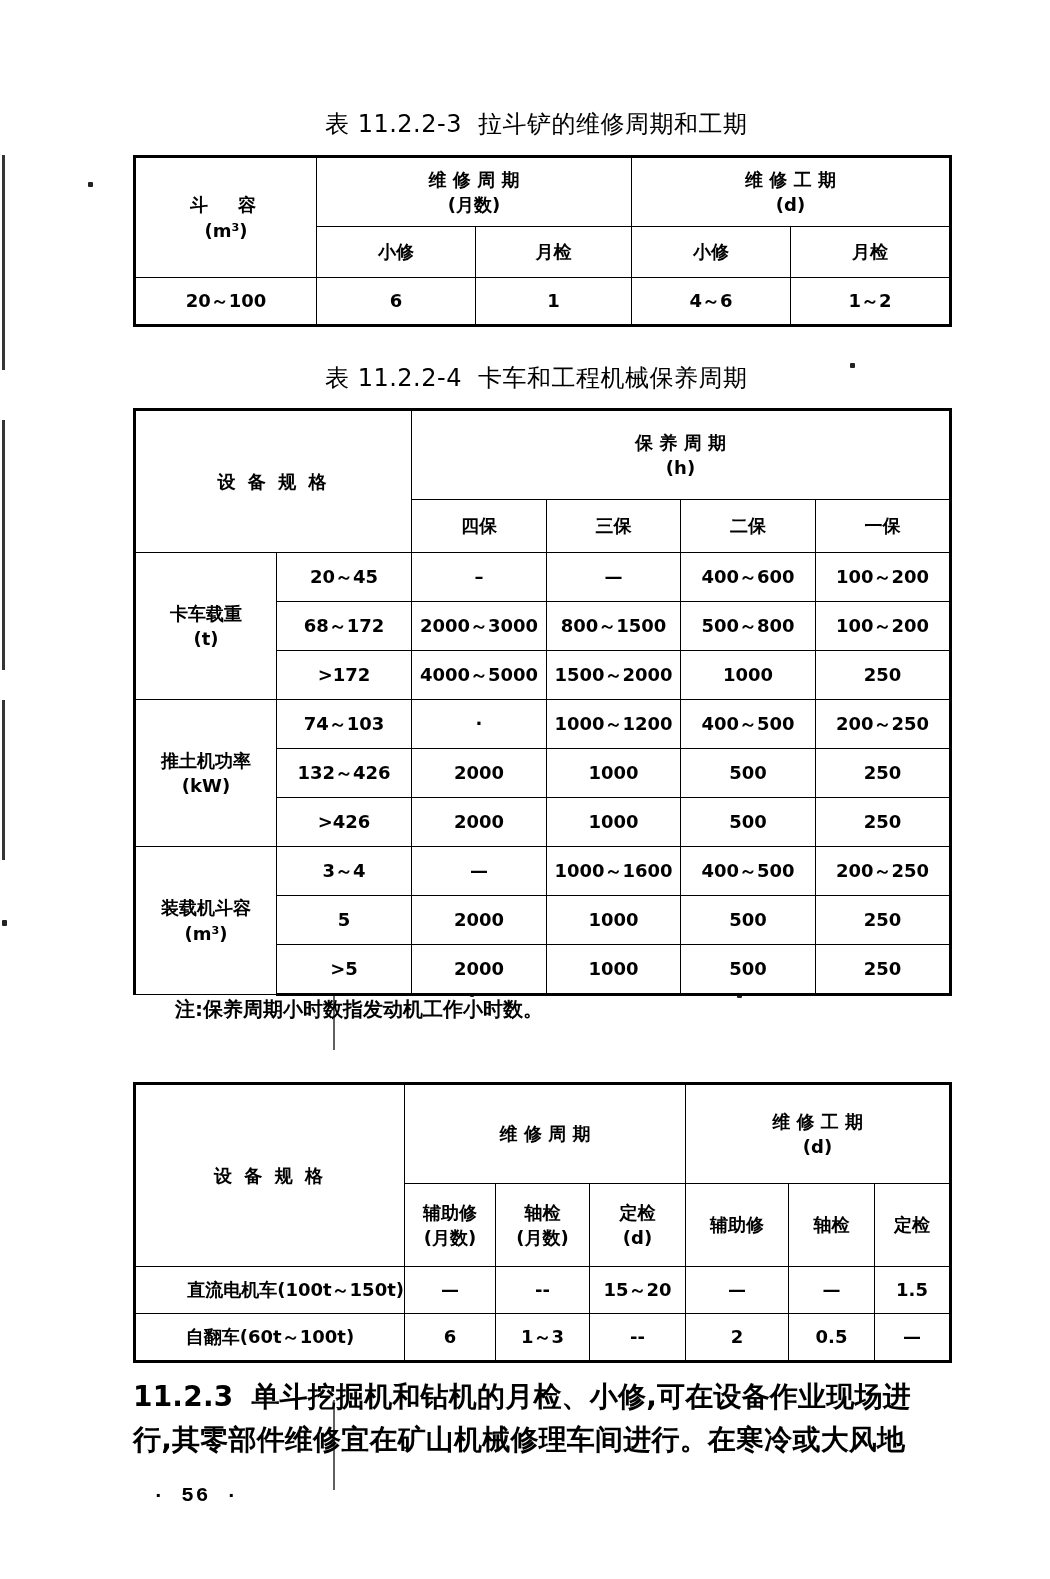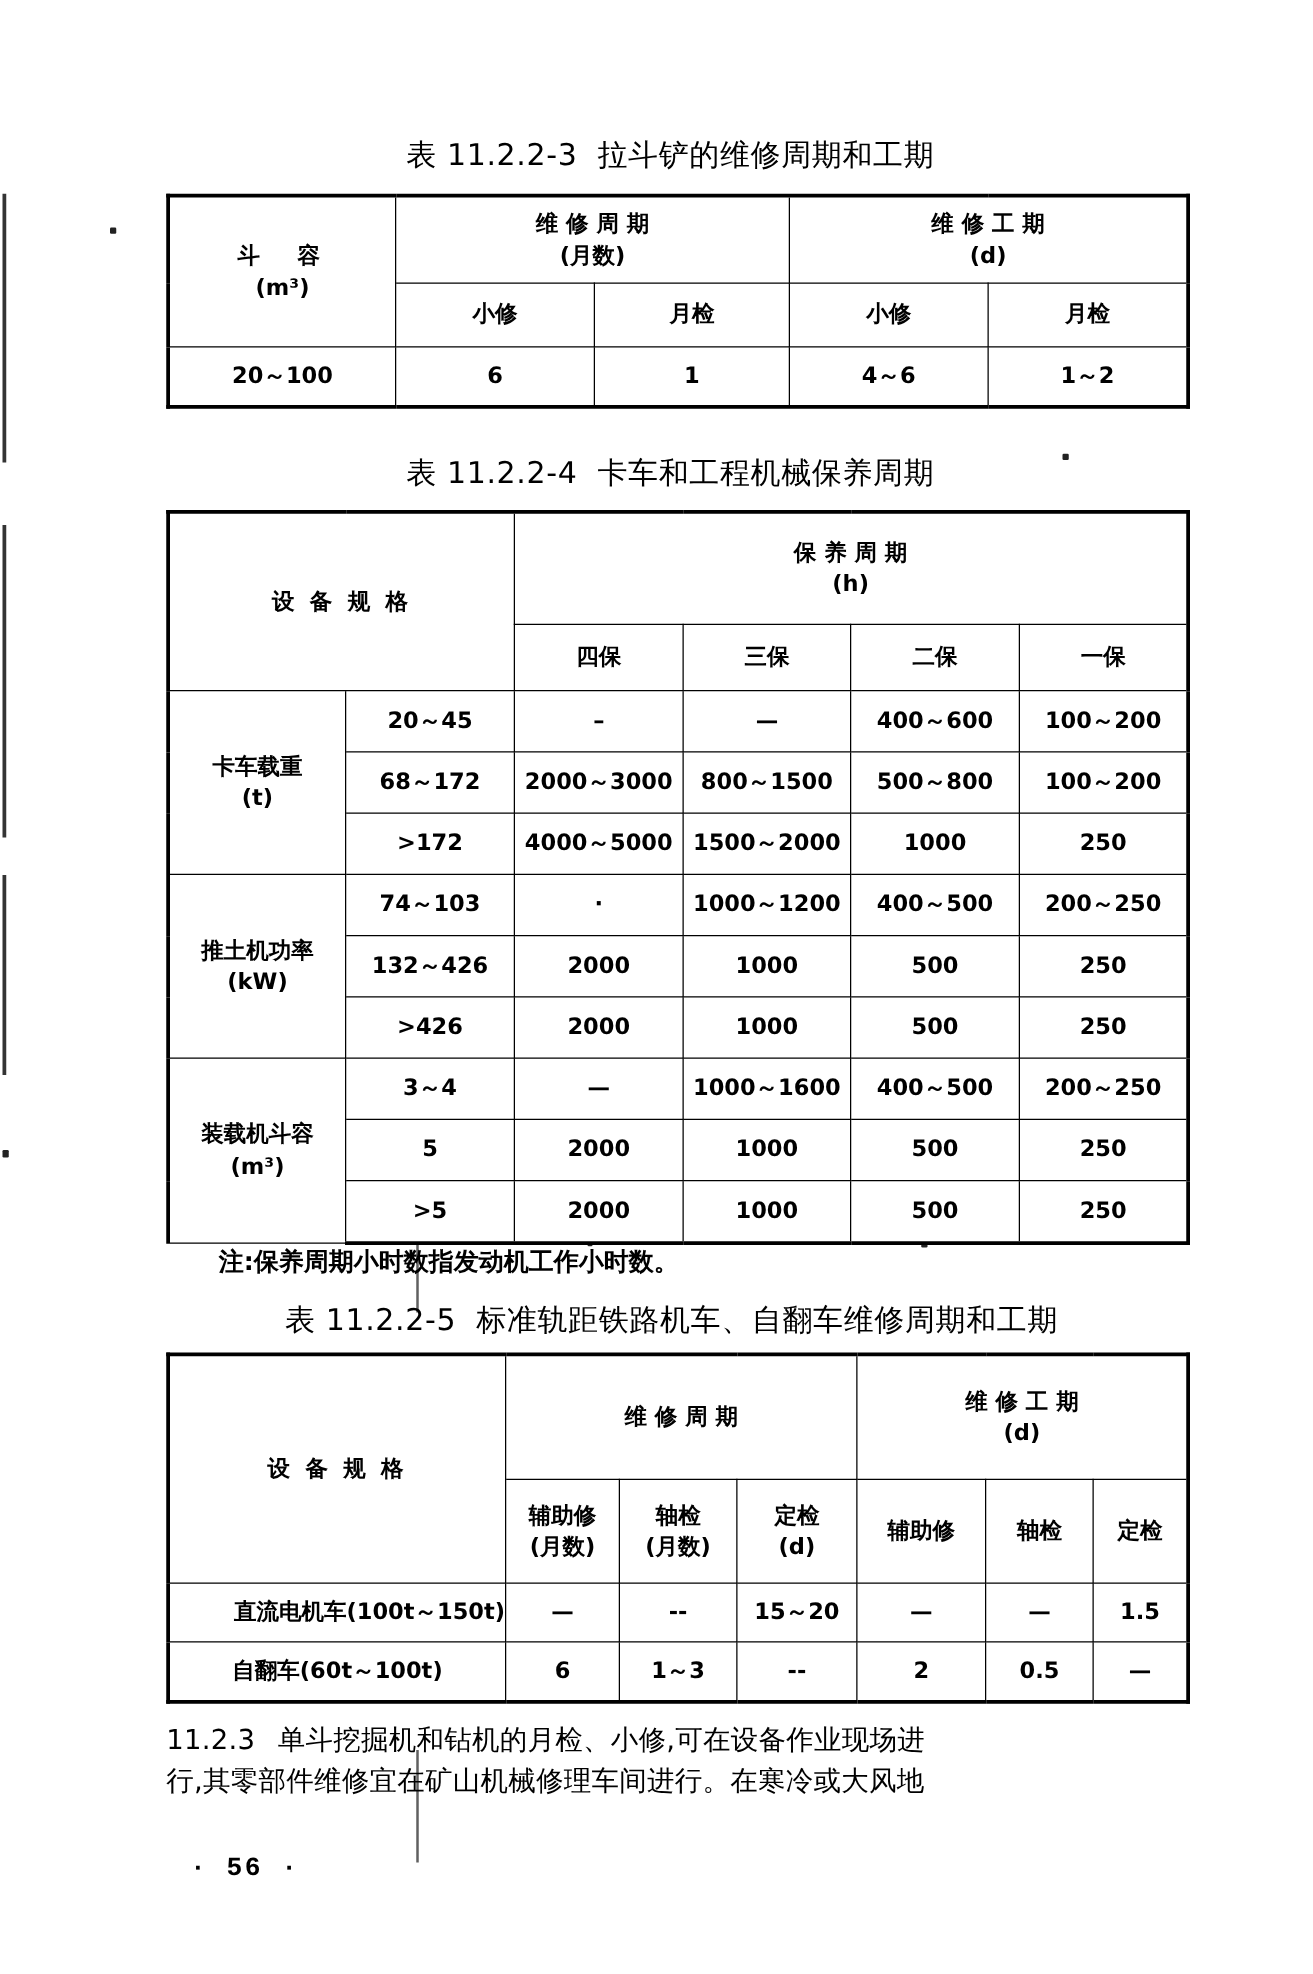--- a/index.html
+++ b/index.html
@@ -83,22 +83,22 @@
   .note {
     position: absolute;
     font-weight: bold;
     font-size: 20px;
     white-space: nowrap;
   }
 
   
   .para {
     position: absolute;
-    font-weight: normal;
-    font-size: 22px;
+    font-weight: bold;
+    font-size: 28px;
     line-height: 1.52;
     letter-spacing: 0.2px;
   }
   .para .secnum { margin-right: 18px; }
 
   .pagenum {
     position: absolute;
     font-weight: bold;
     font-size: 21px;
     letter-spacing: 2px;
@@ -270,23 +270,20 @@
         <td class="outer-bot">2000</td>
         <td class="outer-bot">1000</td>
         <td class="outer-bot">500</td>
         <td class="outer-bot outer-right">250</td>
       </tr>
     </tbody>
   </table>
 
   <div class="note" style="left:175px;top:996px;">注:保养周期小时数指发动机工作小时数。</div>
 
-  <div class="caption" style="left:228px;top:1040px;">
-    <span class="num">表 11.2.2-5</span><span>标准轨距铁路机车、自翻车维修周期和工期</span>
-  </div>
 
   <table class="tbl" style="left:133px;top:1082px;width:816px;">
     <colgroup>
       <col style="width:270px;">
       <col style="width:91px;">
       <col style="width:94px;">
       <col style="width:96px;">
       <col style="width:103px;">
       <col style="width:86px;">
       <col style="width:76px;">

